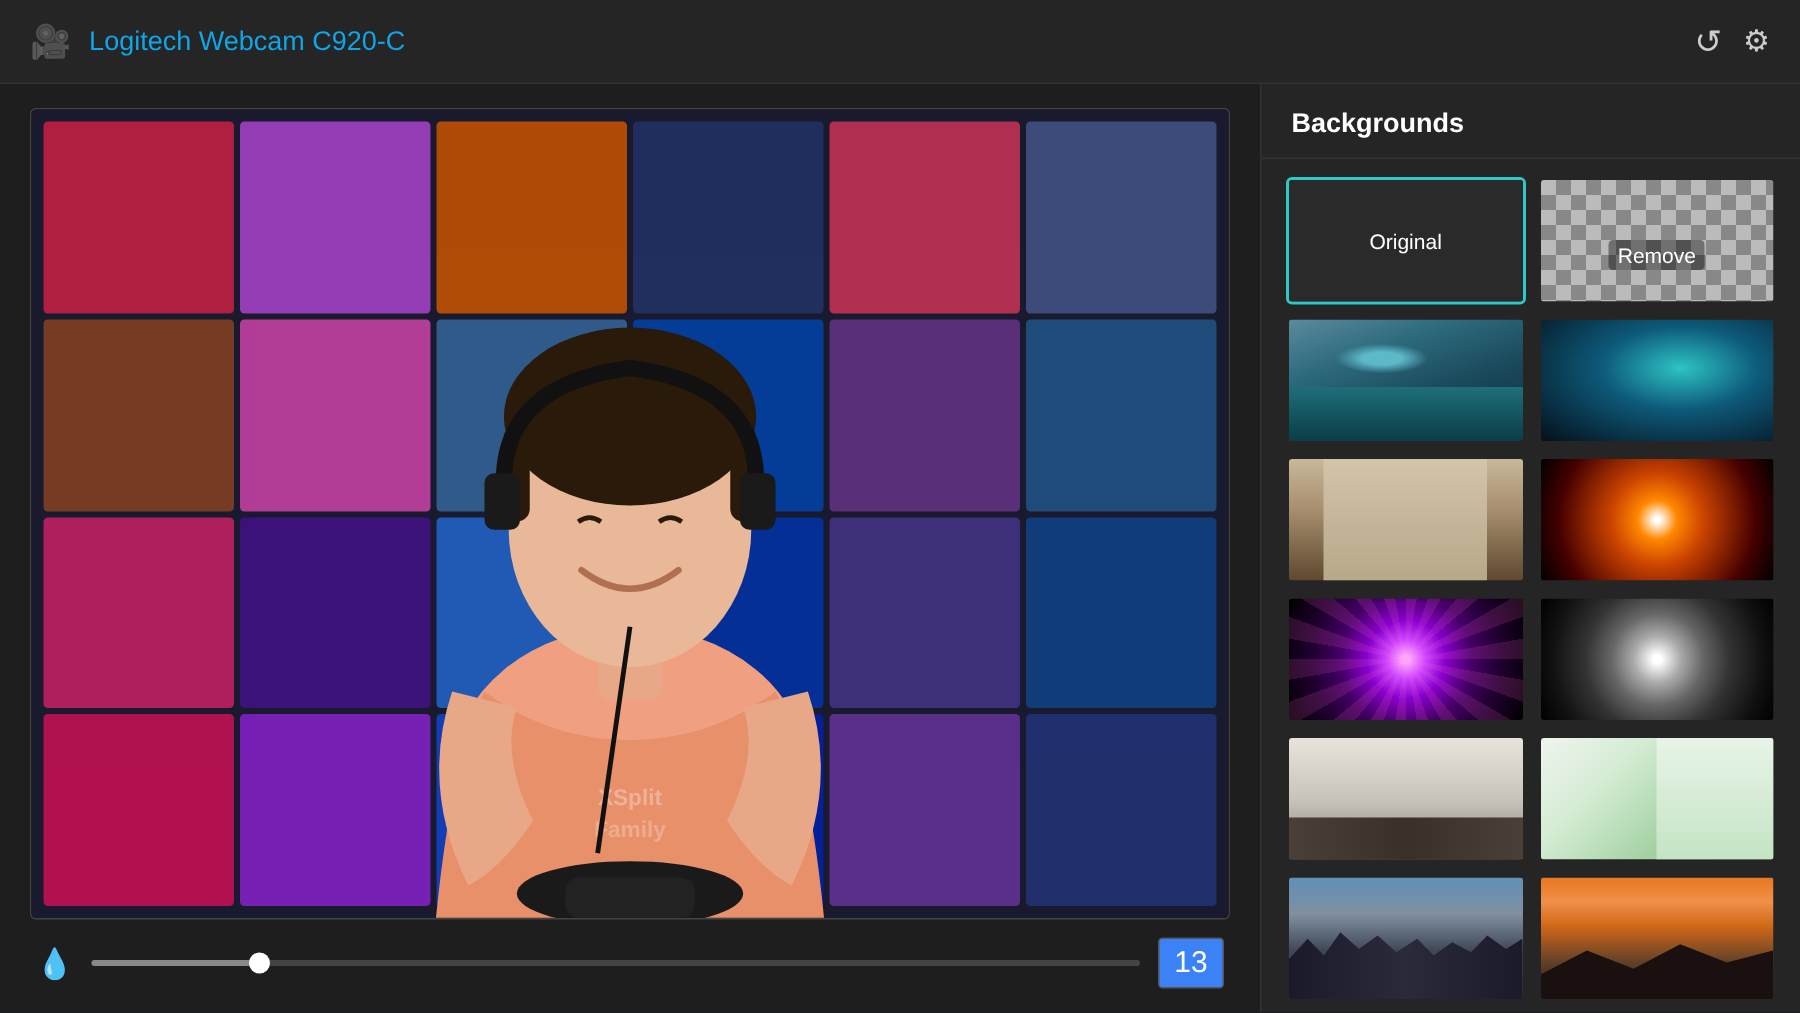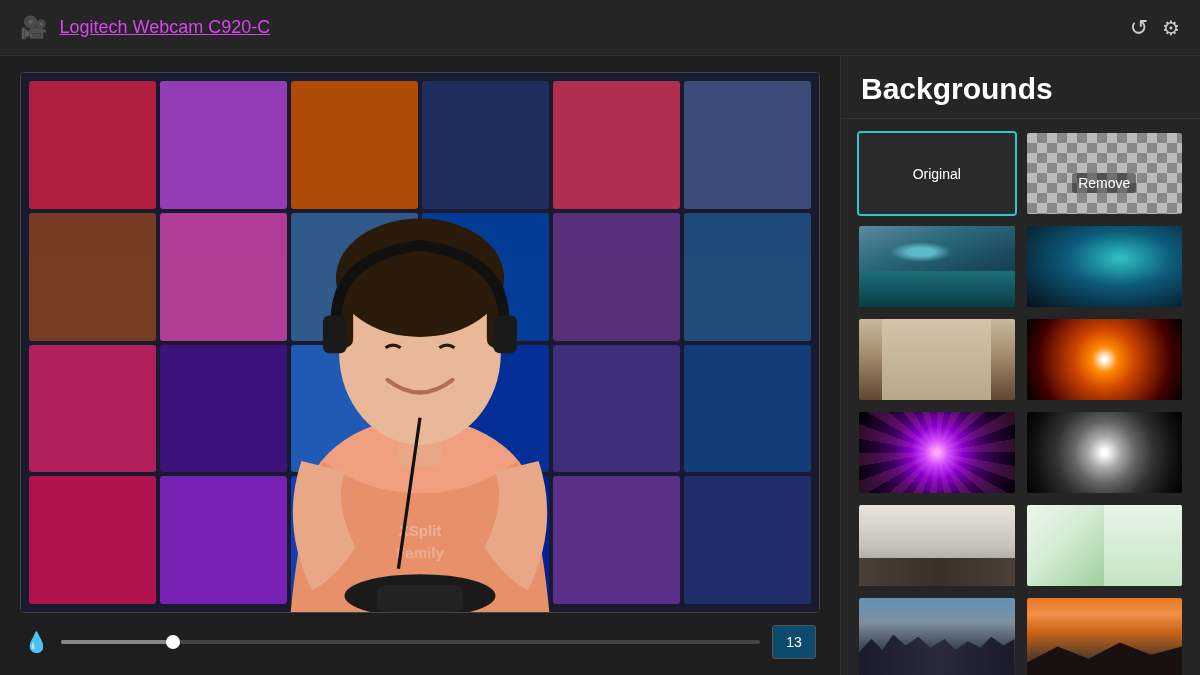--- a/index.html
+++ b/index.html
@@ -25,22 +25,21 @@
       border-bottom: 1px solid #333;
     }
     .header-left {
       display: flex;
       align-items: center;
       gap: 12px;
     }
     .header-title {
       font-size: 18px;
       font-weight: 500;
-      color: #d946ef;
-      text-decoration: underline;
+      color: #0ea5e9;
     }
     .header-icons {
       display: flex;
       gap: 14px;
       align-items: center;
     }
     .header-icon {
       color: #cccccc;
       font-size: 20px;
       cursor: pointer;
@@ -135,42 +134,42 @@
       width: 14px;
       height: 14px;
       background: #fff;
       border-radius: 50%;
       cursor: pointer;
     }
 
     .slider-value {
       width: 44px;
       height: 34px;
-      background: #0c4a6e;
+      background: #3b82f6;
       border: 1px solid #555;
       border-radius: 3px;
       display: flex;
       align-items: center;
       justify-content: center;
-      font-size: 14px;
+      font-size: 20px;
       color: #fff;
     }
 
     
     .right-panel {
       width: 360px;
       background: #252525;
       border-left: 1px solid #333;
       display: flex;
       flex-direction: column;
       overflow: hidden;
     }
 
     .right-panel-title {
-      font-size: 30px;
+      font-size: 18px;
       font-weight: 600;
       color: #ffffff;
       padding: 16px 20px 12px;
       border-bottom: 1px solid #333;
     }
 
     .backgrounds-grid {
       flex: 1;
       overflow-y: auto;
       padding: 12px 16px;

